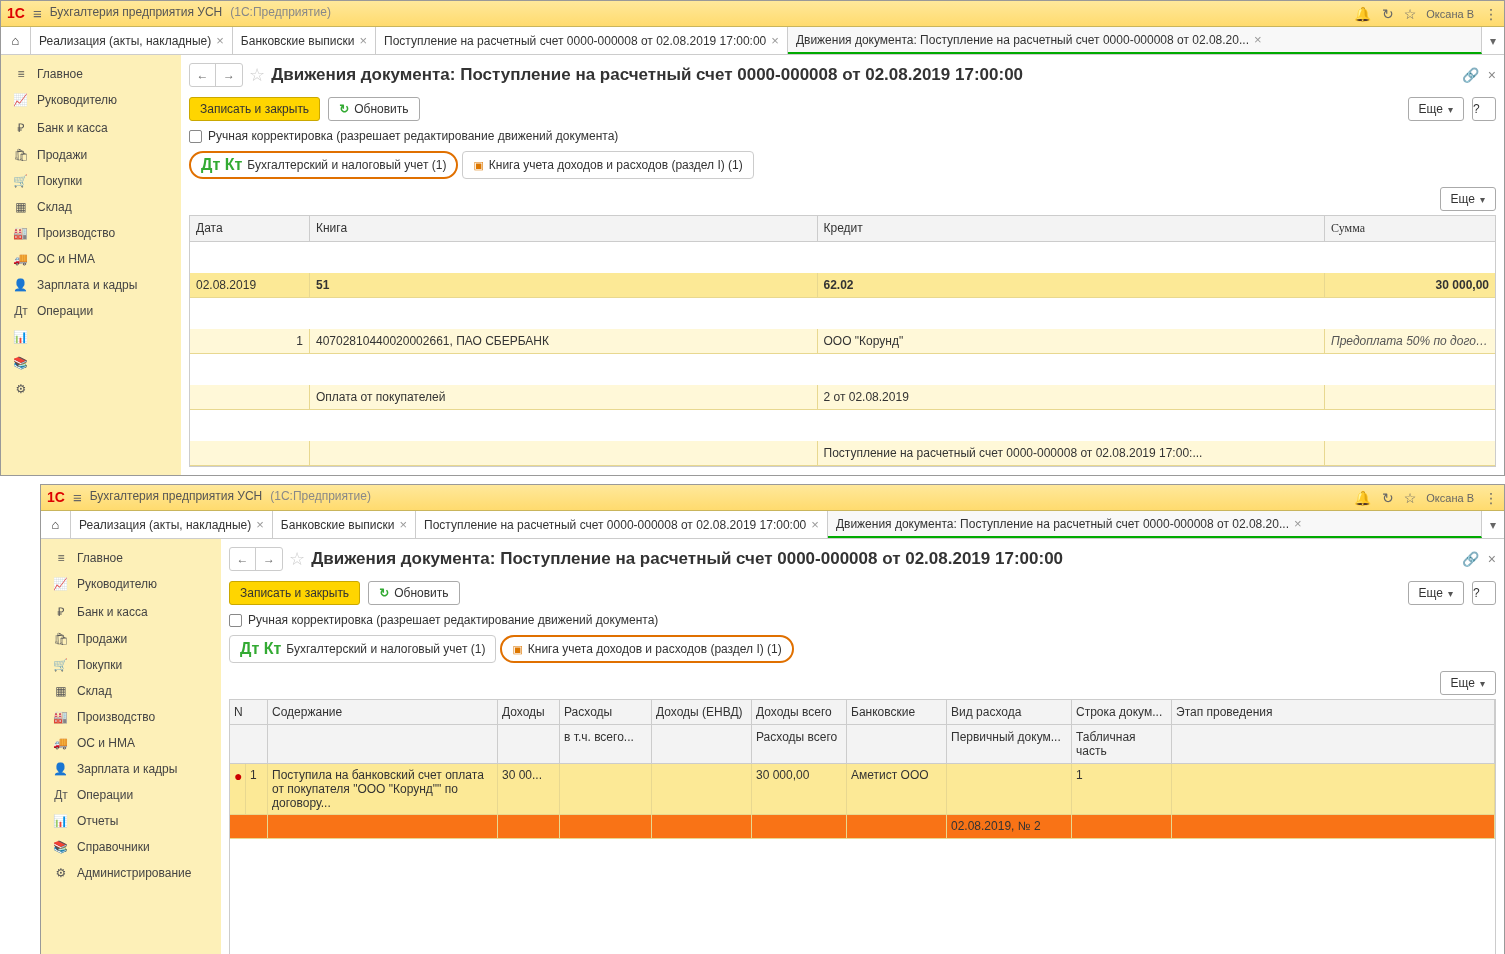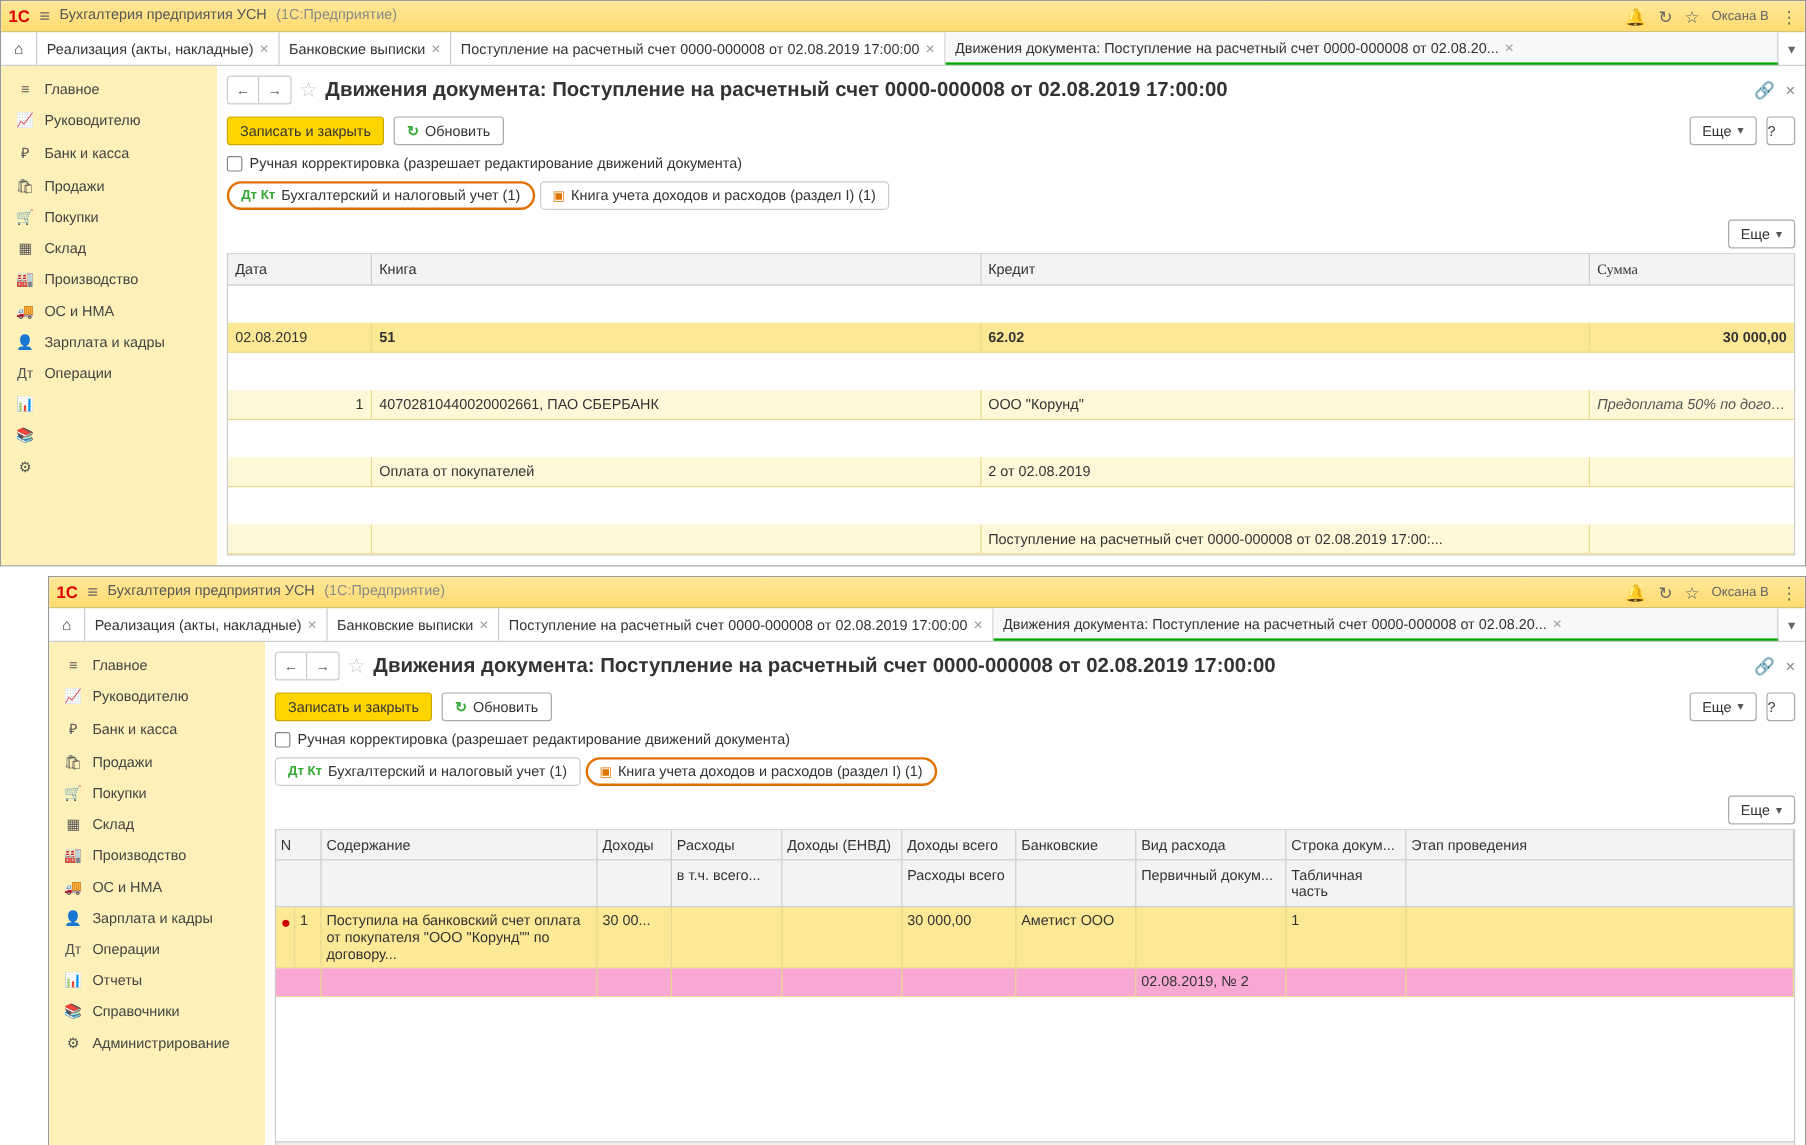--- a/index.html
+++ b/index.html
@@ -37,40 +37,40 @@
 .btn { border: 1px solid #aaa; border-radius: 3px; padding: 4px 10px; background: #fff; cursor: pointer; display: inline-flex; align-items: center; gap: 5px; }
 .btn-yellow { background: #ffd500; border-color: #caa800; font-weight: 500; }
 .btn-refresh-ico { color: #3a3; font-weight: bold; }
 .tb-fill { flex: 1; }
 .btn-more::after { content: " ▾"; color: #555; font-size: 10px; }
 .btn-q { width: 24px; padding: 4px 0; text-align: center; }
 .chk-row { display: flex; align-items: center; gap: 6px; margin-bottom: 8px; }
 .chk { width: 13px; height: 13px; border: 1px solid #888; border-radius: 2px; cursor: pointer; }
 .vtabs { display: flex; gap: 4px; margin-bottom: 8px; }
 .vtab { border: 1px solid #ccc; border-radius: 4px; padding: 4px 10px; display: flex; align-items: center; gap: 5px; background: #fff; cursor: pointer; }
-.vtab .ti { color: #3a3; font-size: 11px; font-weight: bold; }
+.vtab .ti { color: #3a3; font-size: 16px; font-weight: bold; }
 .vtab .ti2 { color: #d70; font-size: 11px; }
 .highlight-oval { border: 2px solid #e07000; border-radius: 16px; padding: 3px 10px; }
 .grid-tb { display: flex; justify-content: flex-end; margin-bottom: 4px; }
 .grid { border: 1px solid #ccc; width: 100%; }
 .grid-hdr { display: flex; background: #f3f3f3; border-bottom: 1px solid #ccc; }
 .gh { padding: 5px 6px; border-right: 1px solid #ccc; font-weight: normal; }
 .gh:last-child { border-right: none; font-family: Liberation Serif, serif; }
 .grid-row { display: flex; border-bottom: 1px solid #e8d890; background: #fff8d8; margin-top: 31px; }
 .grid-row.yellow { background: #fce996; }
 .gc { padding: 5px 6px; border-right: 1px solid #e8d890; overflow: hidden; white-space: nowrap; text-overflow: ellipsis; }
 .gc:last-child { border-right: none; }
 .gc.italic { font-style: italic; color: #555; }
 .gc.r { text-align: right; }
 .gc.b { font-weight: bold; }
 
 .g2 { border: 1px solid #ccc; width: 100%; font-size: 12px; }
 .g2-hrow { display: flex; background: #f3f3f3; }
 .g2-hrow .gh2 { padding: 5px 4px; border-right: 1px solid #ccc; border-bottom: 1px solid #ccc; }
-.g2-row { display: flex; background: #f9a8d4; border-bottom: 1px solid #e8d890; min-height: 24px; }
+.g2-row { display: flex; background: #f97316; border-bottom: 1px solid #e8d890; min-height: 24px; }
 .g2-row.yel { background: #fce996; }
 .g2-row .gc2 { padding: 4px 4px; border-right: 1px solid #e8d890; overflow: hidden; }
 .dot { color: #c00; font-size: 14px; }
 .scrollbar { height: 12px; background: #eee; border-top: 1px solid #ccc; position: relative; }
 .scroll-thumb { position: absolute; left: 20px; right: 50px; top: 2px; height: 8px; background: #aaa; border-radius: 4px; }
 </style>
 </head>
 <body>
 
 <div class="window">

